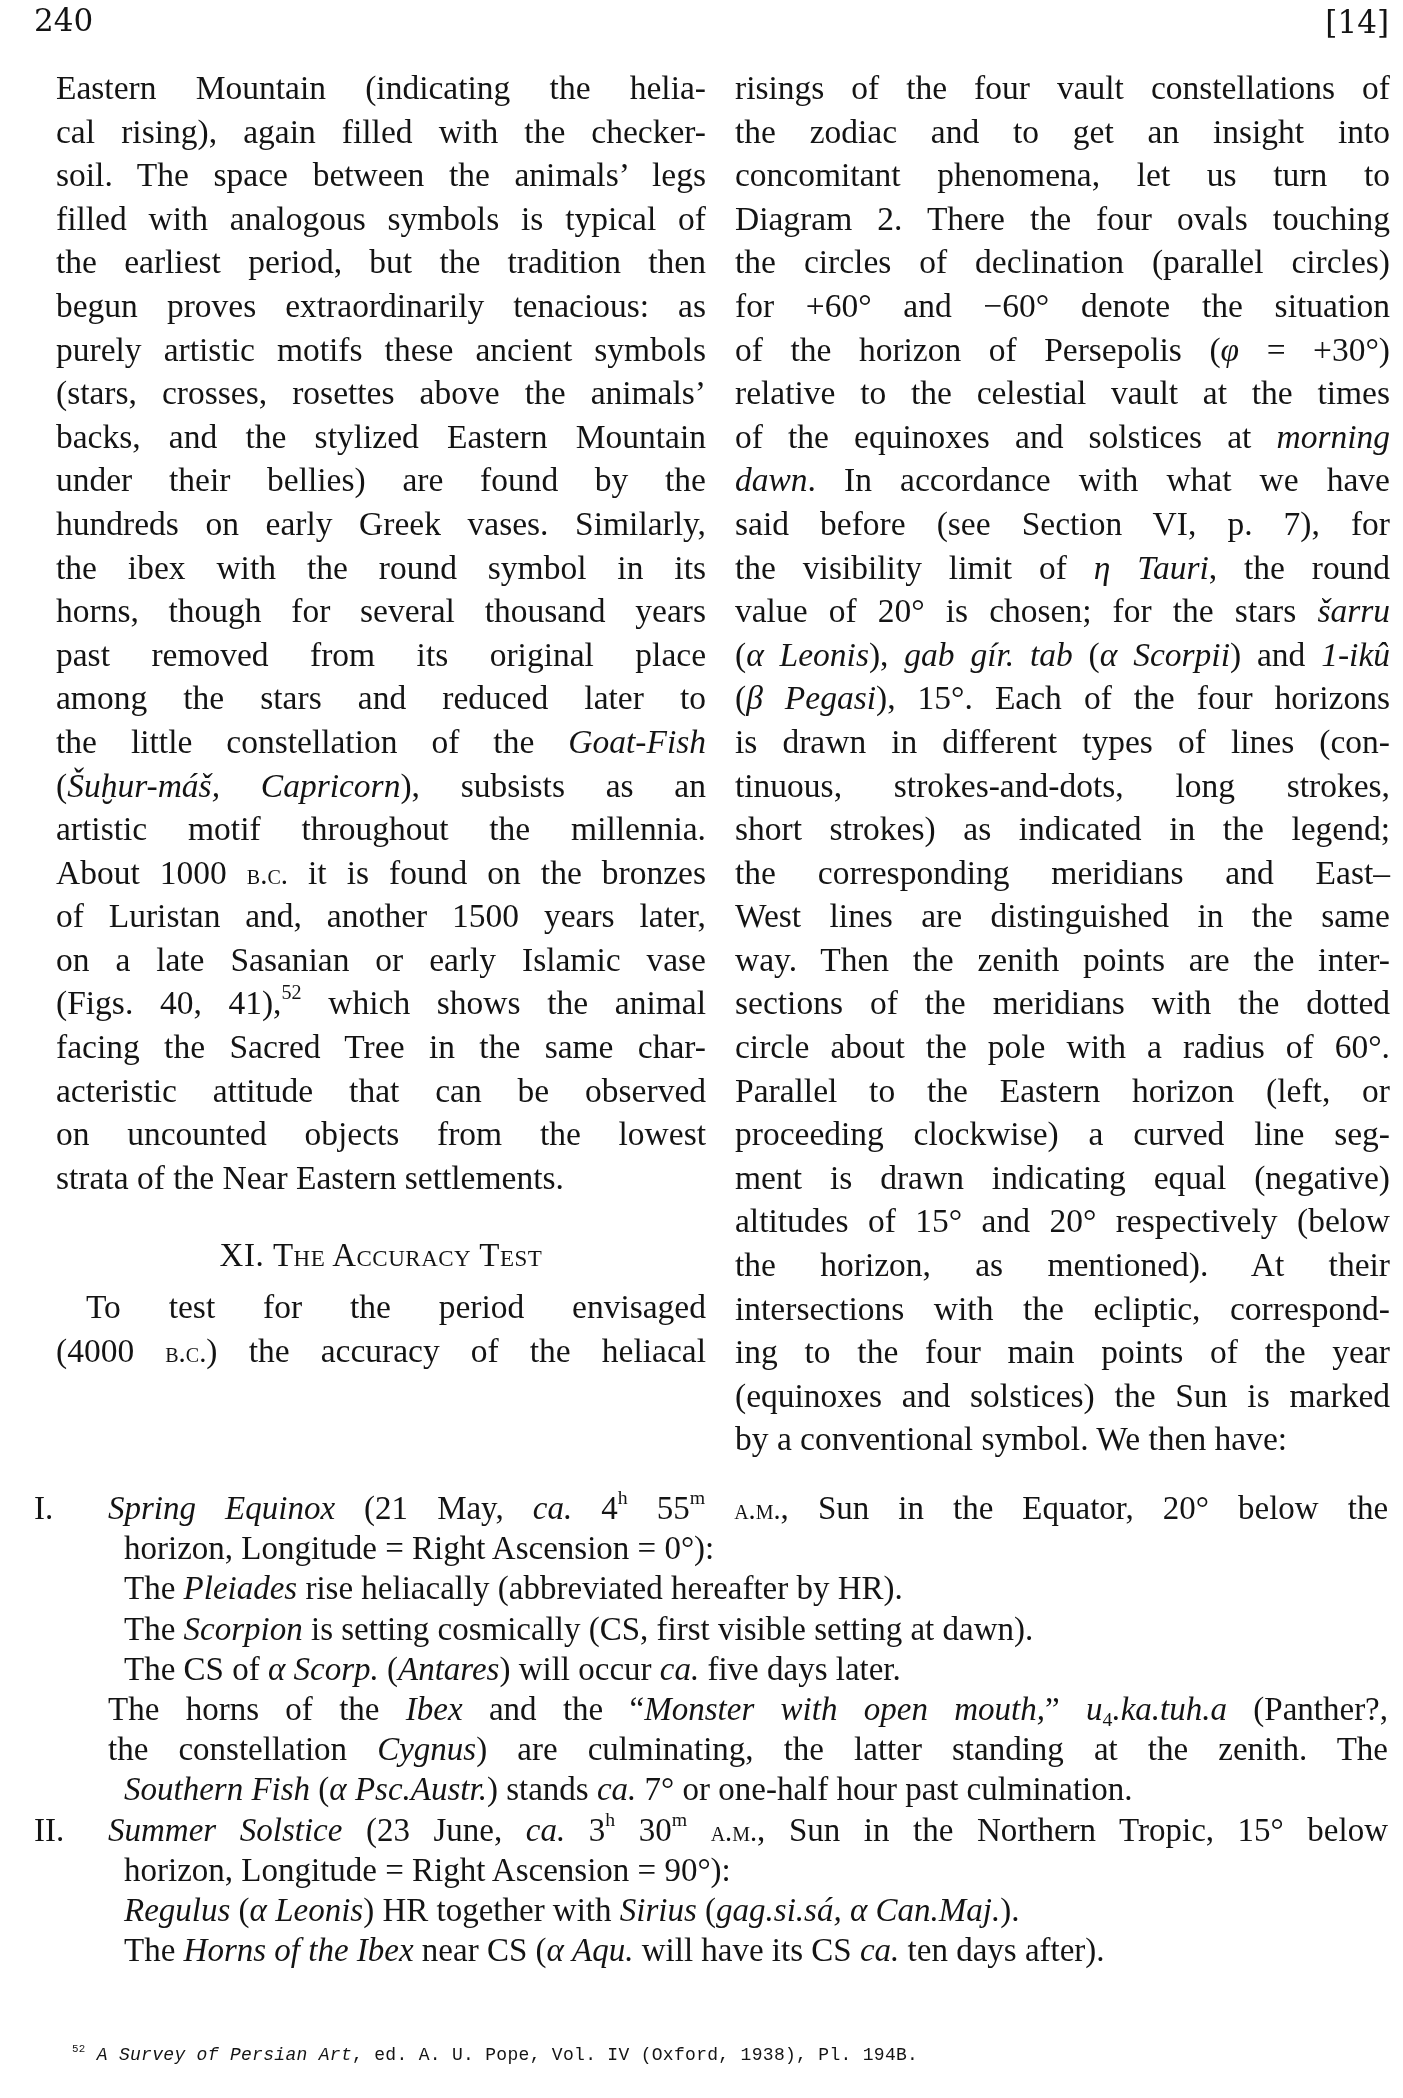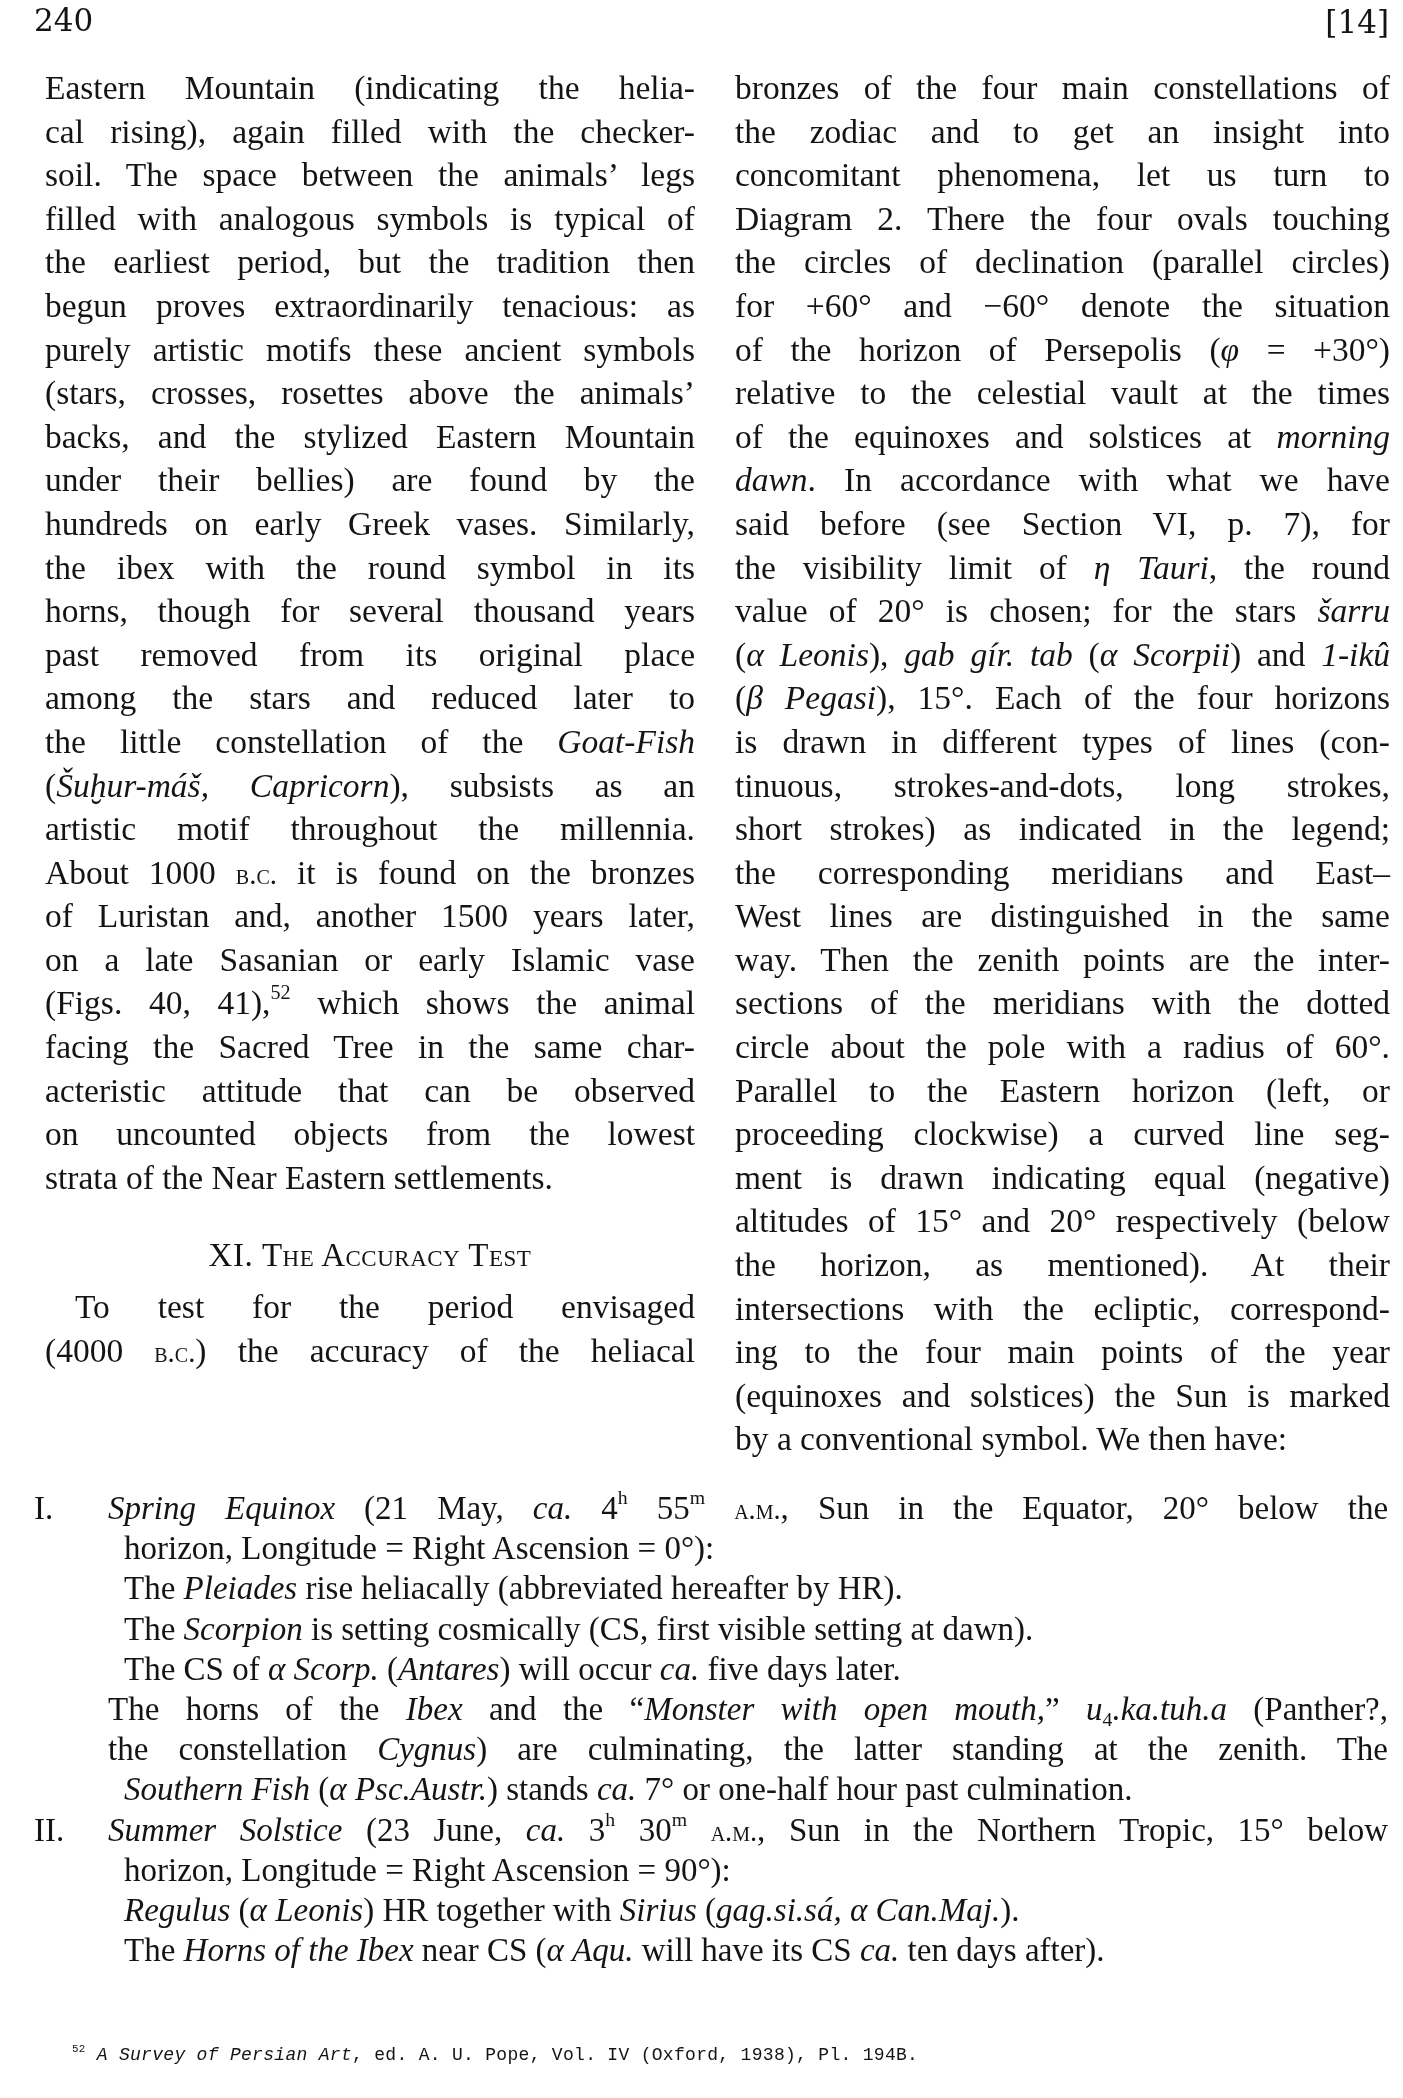--- a/index.html
+++ b/index.html
@@ -5,21 +5,21 @@
   html, body { margin: 0; padding: 0; background: #ffffff; }
   body {
     width: 1403px; height: 2098px; position: relative; overflow: hidden;
     font-family: "DejaVu Serif", "Liberation Serif", serif;
     color: #141414;
   }
   .page-number { position: absolute; left: 34px; top: 2px; font-size: 31px; line-height: 36px; }
   .section-ref { position: absolute; right: 14px; top: 4px; font-size: 31px; line-height: 36px; }
 
   .col { position: absolute; top: 66px; }
-  .col-left  { left: 45px;  width: 650px; }
+  .col-left  { left: 56px;  width: 650px; }
   .col-right { left: 735px; width: 655px; }
 
   .line {
     height: 43.6px; line-height: 43.6px;
     font-family: "Liberation Serif", "DejaVu Serif", serif;
     font-size: 33.5px;
     white-space: nowrap;
     text-align: justify; text-align-last: justify;
     overflow: visible;
   }
@@ -96,21 +96,21 @@
     <span class="caps">The Accuracy Test</span>
   </div>
   <div>
       <div class="line indent"><span>To test for the period envisaged</span></div>
       <div class="line"><span>(4000 </span><span class="sc">b.c.</span><span>) the accuracy of the heliacal</span></div>
     </div>
 </div>
 
 <div class="col col-right">
   <div>
-      <div class="line"><span>bronzes of the four main constellations of</span></div>
+      <div class="line"><span>risings of the four vault constellations of</span></div>
       <div class="line"><span>the zodiac and to get an insight into</span></div>
       <div class="line"><span>concomitant phenomena, let us turn to</span></div>
       <div class="line"><span>Diagram 2. There the four ovals touching</span></div>
       <div class="line"><span>the circles of declination (parallel circles)</span></div>
       <div class="line"><span>for +60° and −60° denote the situation</span></div>
       <div class="line"><span>of the horizon of Persepolis (</span><i>φ</i><span> = +30°)</span></div>
       <div class="line"><span>relative to the celestial vault at the times</span></div>
       <div class="line"><span>of the equinoxes and solstices at </span><i>morning</i></div>
       <div class="line"><i>dawn</i><span>. In accordance with what we have</span></div>
       <div class="line"><span>said before (see Section VI, p. 7), for</span></div>

